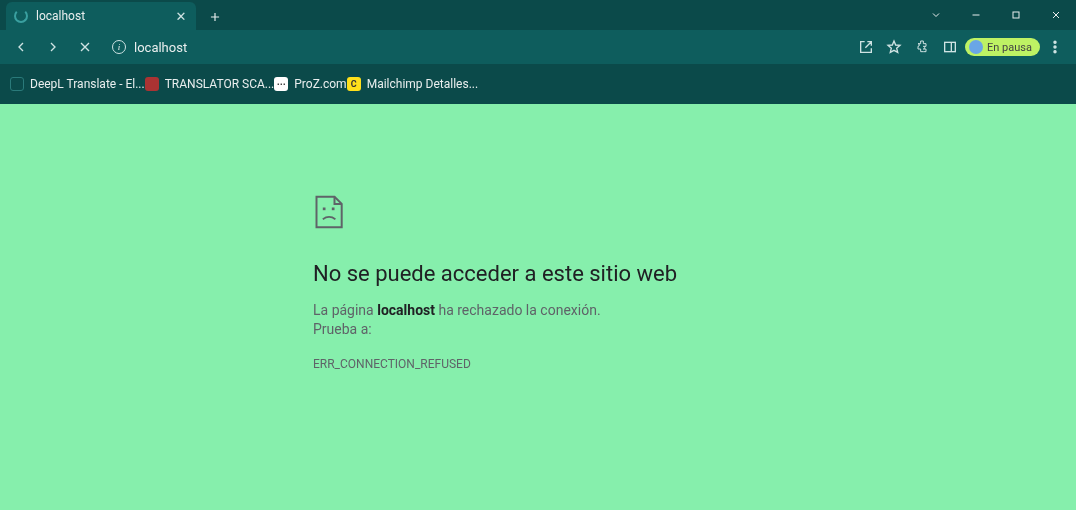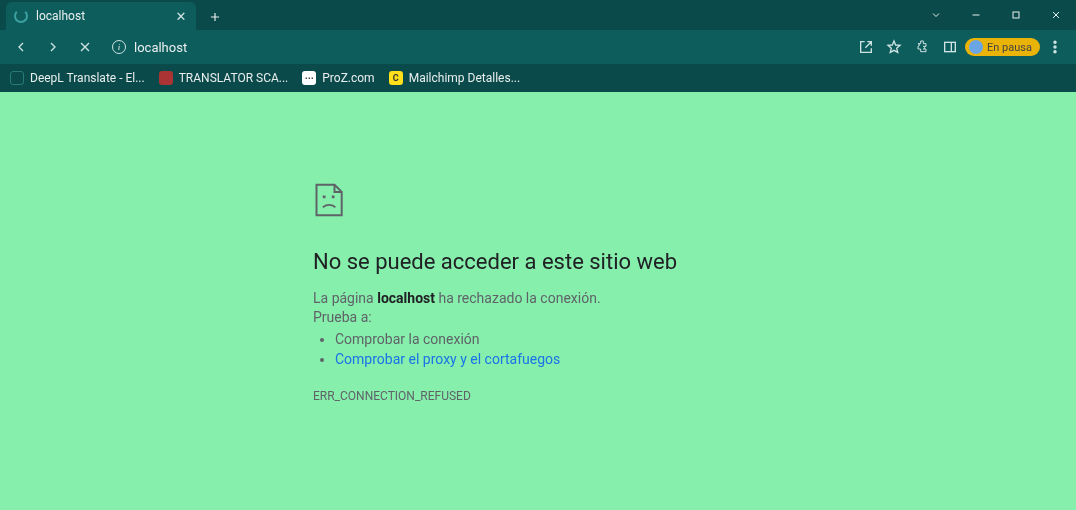--- a/index.html
+++ b/index.html
@@ -16,25 +16,25 @@
   .win-btn { width: 40px; height: 30px; display: flex; align-items: center; justify-content: center; color: #e9eeee; cursor: pointer; }
   .win-btn svg { width: 12px; height: 12px; }
 
   
   .toolbar { background: #0e5d5d; height: 34px; display: flex; align-items: center; padding: 0 8px; gap: 6px; color: #cfe3e3; }
   .tb-icon { width: 26px; height: 26px; display: flex; align-items: center; justify-content: center; cursor: pointer; border-radius: 4px; }
   .tb-icon svg { width: 16px; height: 16px; stroke: #cfe3e3; fill: none; stroke-width: 2; }
   .addr { flex: 1; display: flex; align-items: center; gap: 8px; padding: 0 8px; font-size: 13px; color: #e9eeee; }
   .addr .info-icon { width: 14px; height: 14px; border: 1px solid #cfe3e3; border-radius: 50%; display: flex; align-items: center; justify-content: center; font-size: 9px; font-style: italic; font-family: serif; }
   .right-icons { display: flex; align-items: center; gap: 2px; }
-  .profile-pill { background: #eab308; color: #444; font-size: 11px; border-radius: 10px; padding: 2px 8px 2px 4px; display: flex; align-items: center; gap: 4px; }
+  .profile-pill { background: #bef264; color: #444; font-size: 11px; border-radius: 10px; padding: 2px 8px 2px 4px; display: flex; align-items: center; gap: 4px; }
   .profile-pill .avatar { width: 14px; height: 14px; background: #6aa6e6; border-radius: 50%; }
 
   
-  .bookmarks { background: #0b4a4a; height: 28px; display: flex; align-items: center; padding: 0 10px; gap: 14px; font-size: 12px; color: #e9eeee; }
+  .bookmarks { background: #0b4a4a; height: 40px; display: flex; align-items: center; padding: 0 10px; font-size: 12px; color: #e9eeee; }
   .bm { display: flex; align-items: center; gap: 6px; cursor: pointer; }
   .bm-fav { width: 14px; height: 14px; border-radius: 3px; display: inline-flex; align-items: center; justify-content: center; font-size: 9px; font-weight: bold; }
   .fav-deepl { background: #0b4a4a; border: 1px solid #2a7a7a; }
   .fav-scam  { background: #a33; }
   .fav-proz  { background: #fff; color: #333; }
   .fav-mc    { background: #ffe01b; color: #333; }
 
   
   .page { background: #86efac; height: calc(510px - 30px - 34px - 28px); overflow: auto; }
   .err-wrap { width: 450px; margin: 90px auto 0; color: #5f6368; font-size: 14px; }
@@ -173,19 +173,15 @@
         <rect x="10" y="15" width="3" height="3" fill="#5f6368"></rect>
         <rect x="20" y="15" width="3" height="3" fill="#5f6368"></rect>
         <path d="M10 28 q7 -5 14 0" fill="none" stroke="#5f6368" stroke-width="2"></path>
       </svg>
     </div>
     <h1 class="err-title">No se puede acceder a este sitio web</h1>
     <p class="err-msg">
       <span>La página </span><b>localhost</b><span> ha rechazado la conexión.</span>
     </p>
     <p class="err-try">Prueba a:</p>
-    <ul class="err-list">
-      <li><span>Comprobar la conexión</span></li>
-      <li><a href="#">Comprobar el proxy y el cortafuegos</a></li>
-    </ul>
     <p class="err-code">ERR_CONNECTION_REFUSED</p>
   </div>
 </div>
 
 </body></html>

